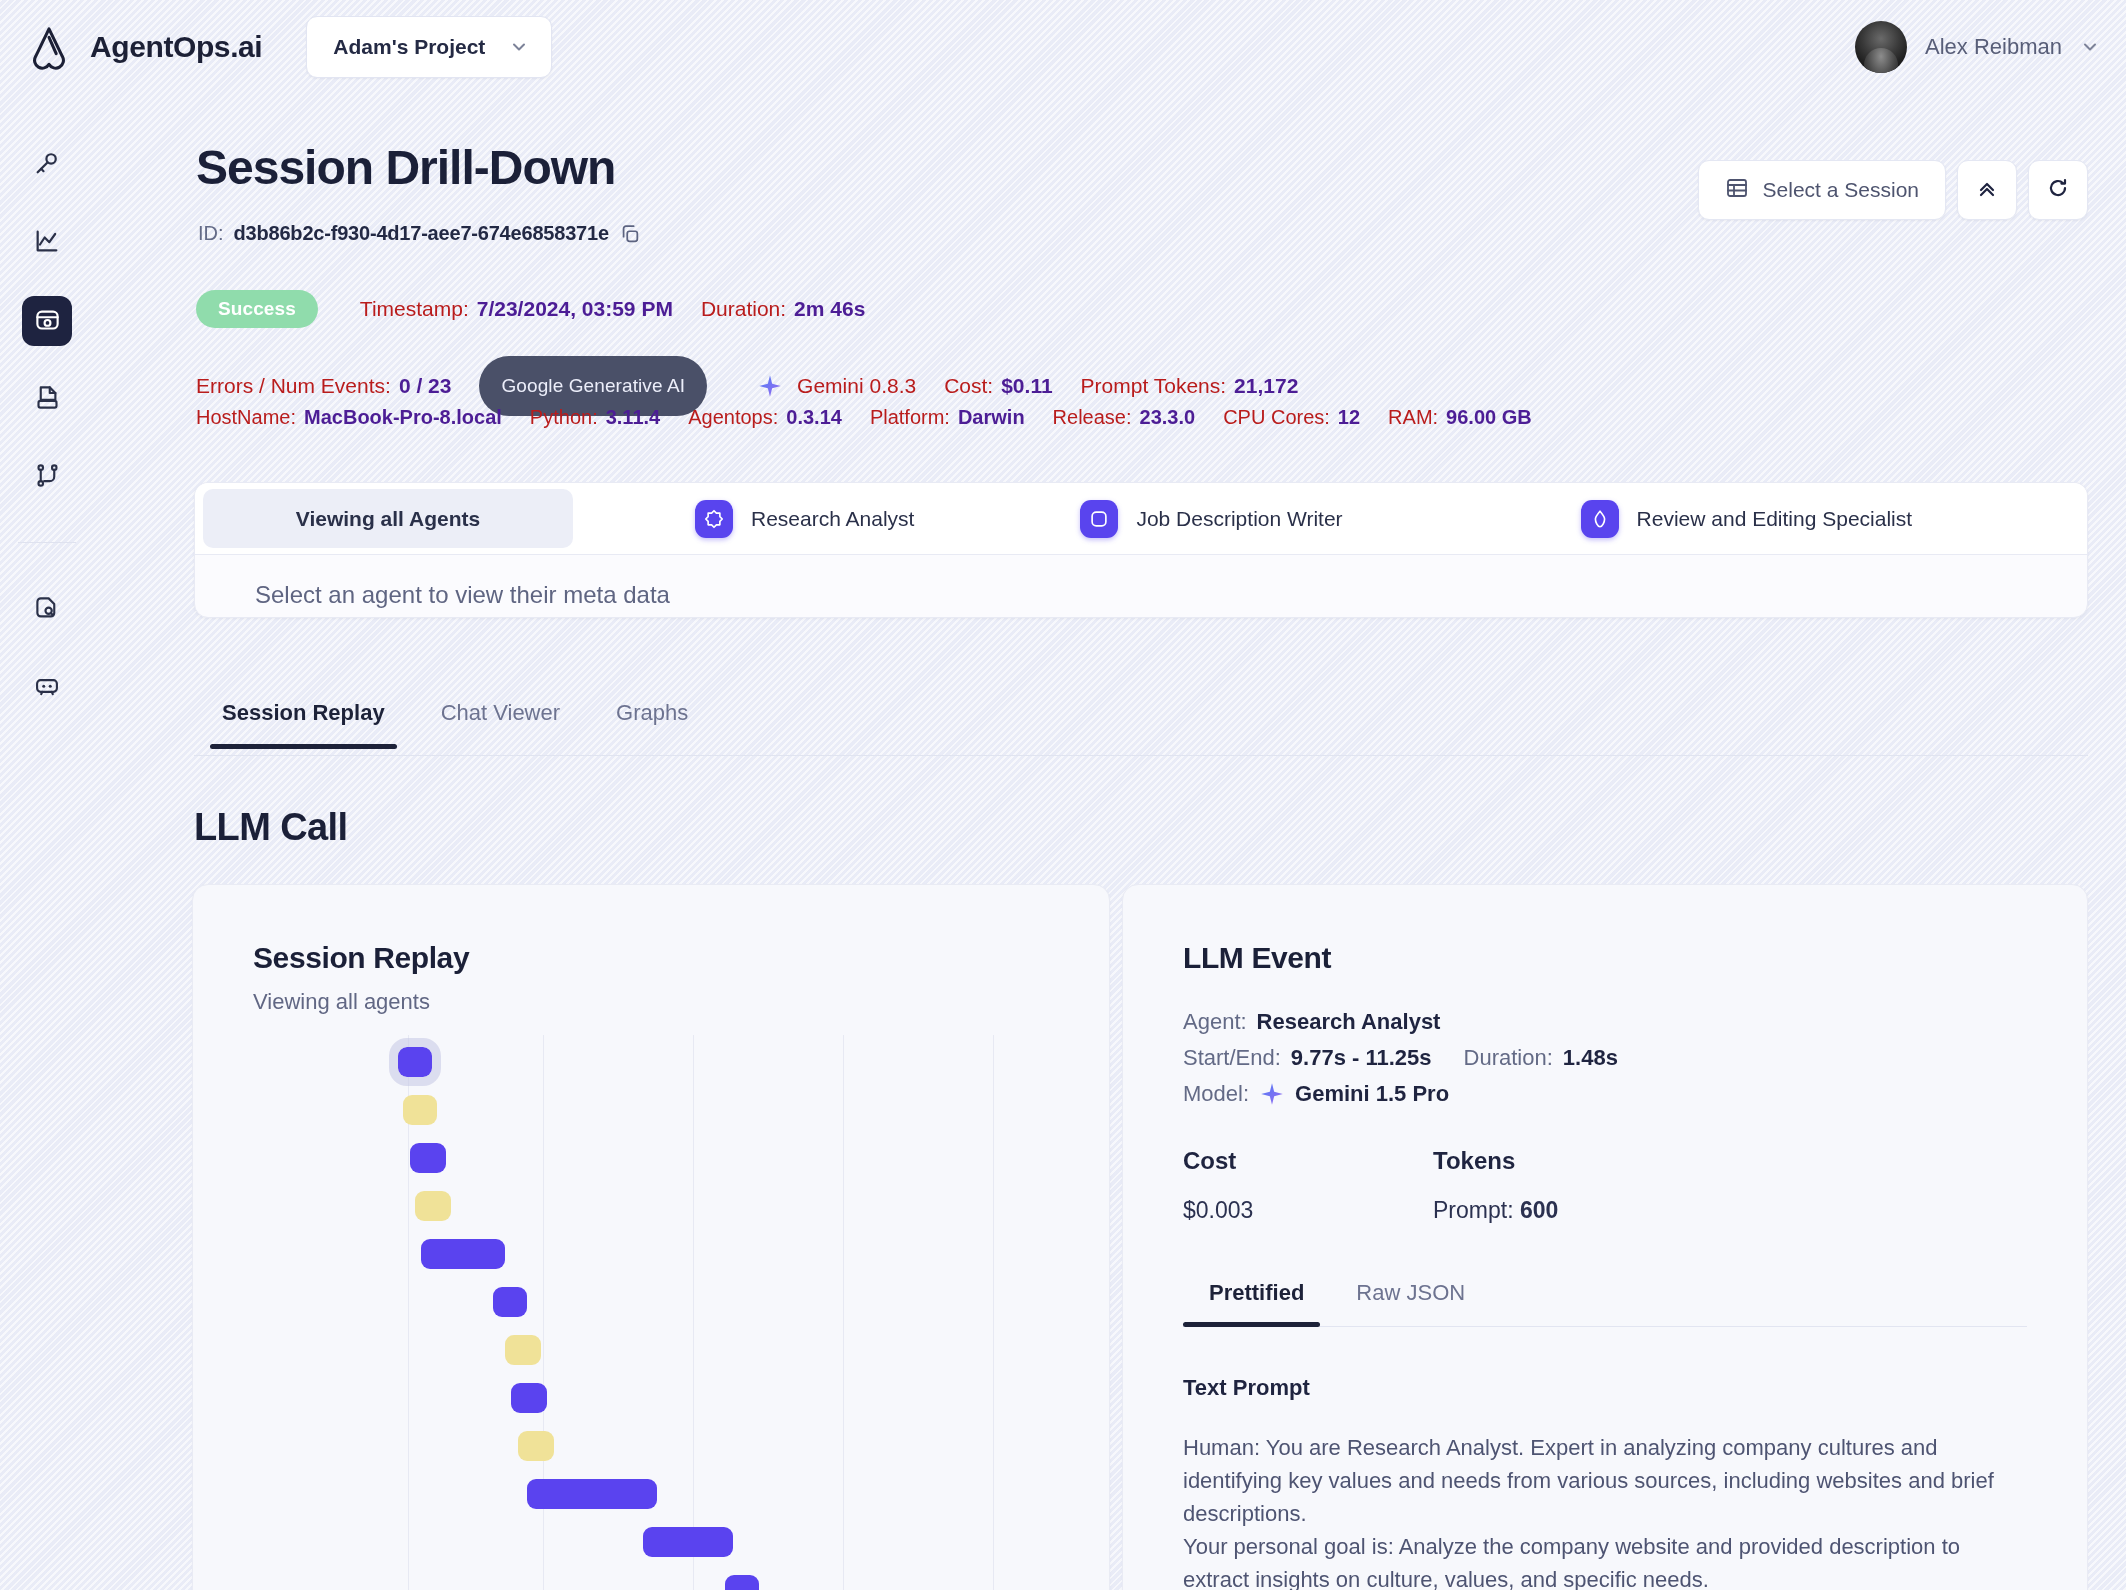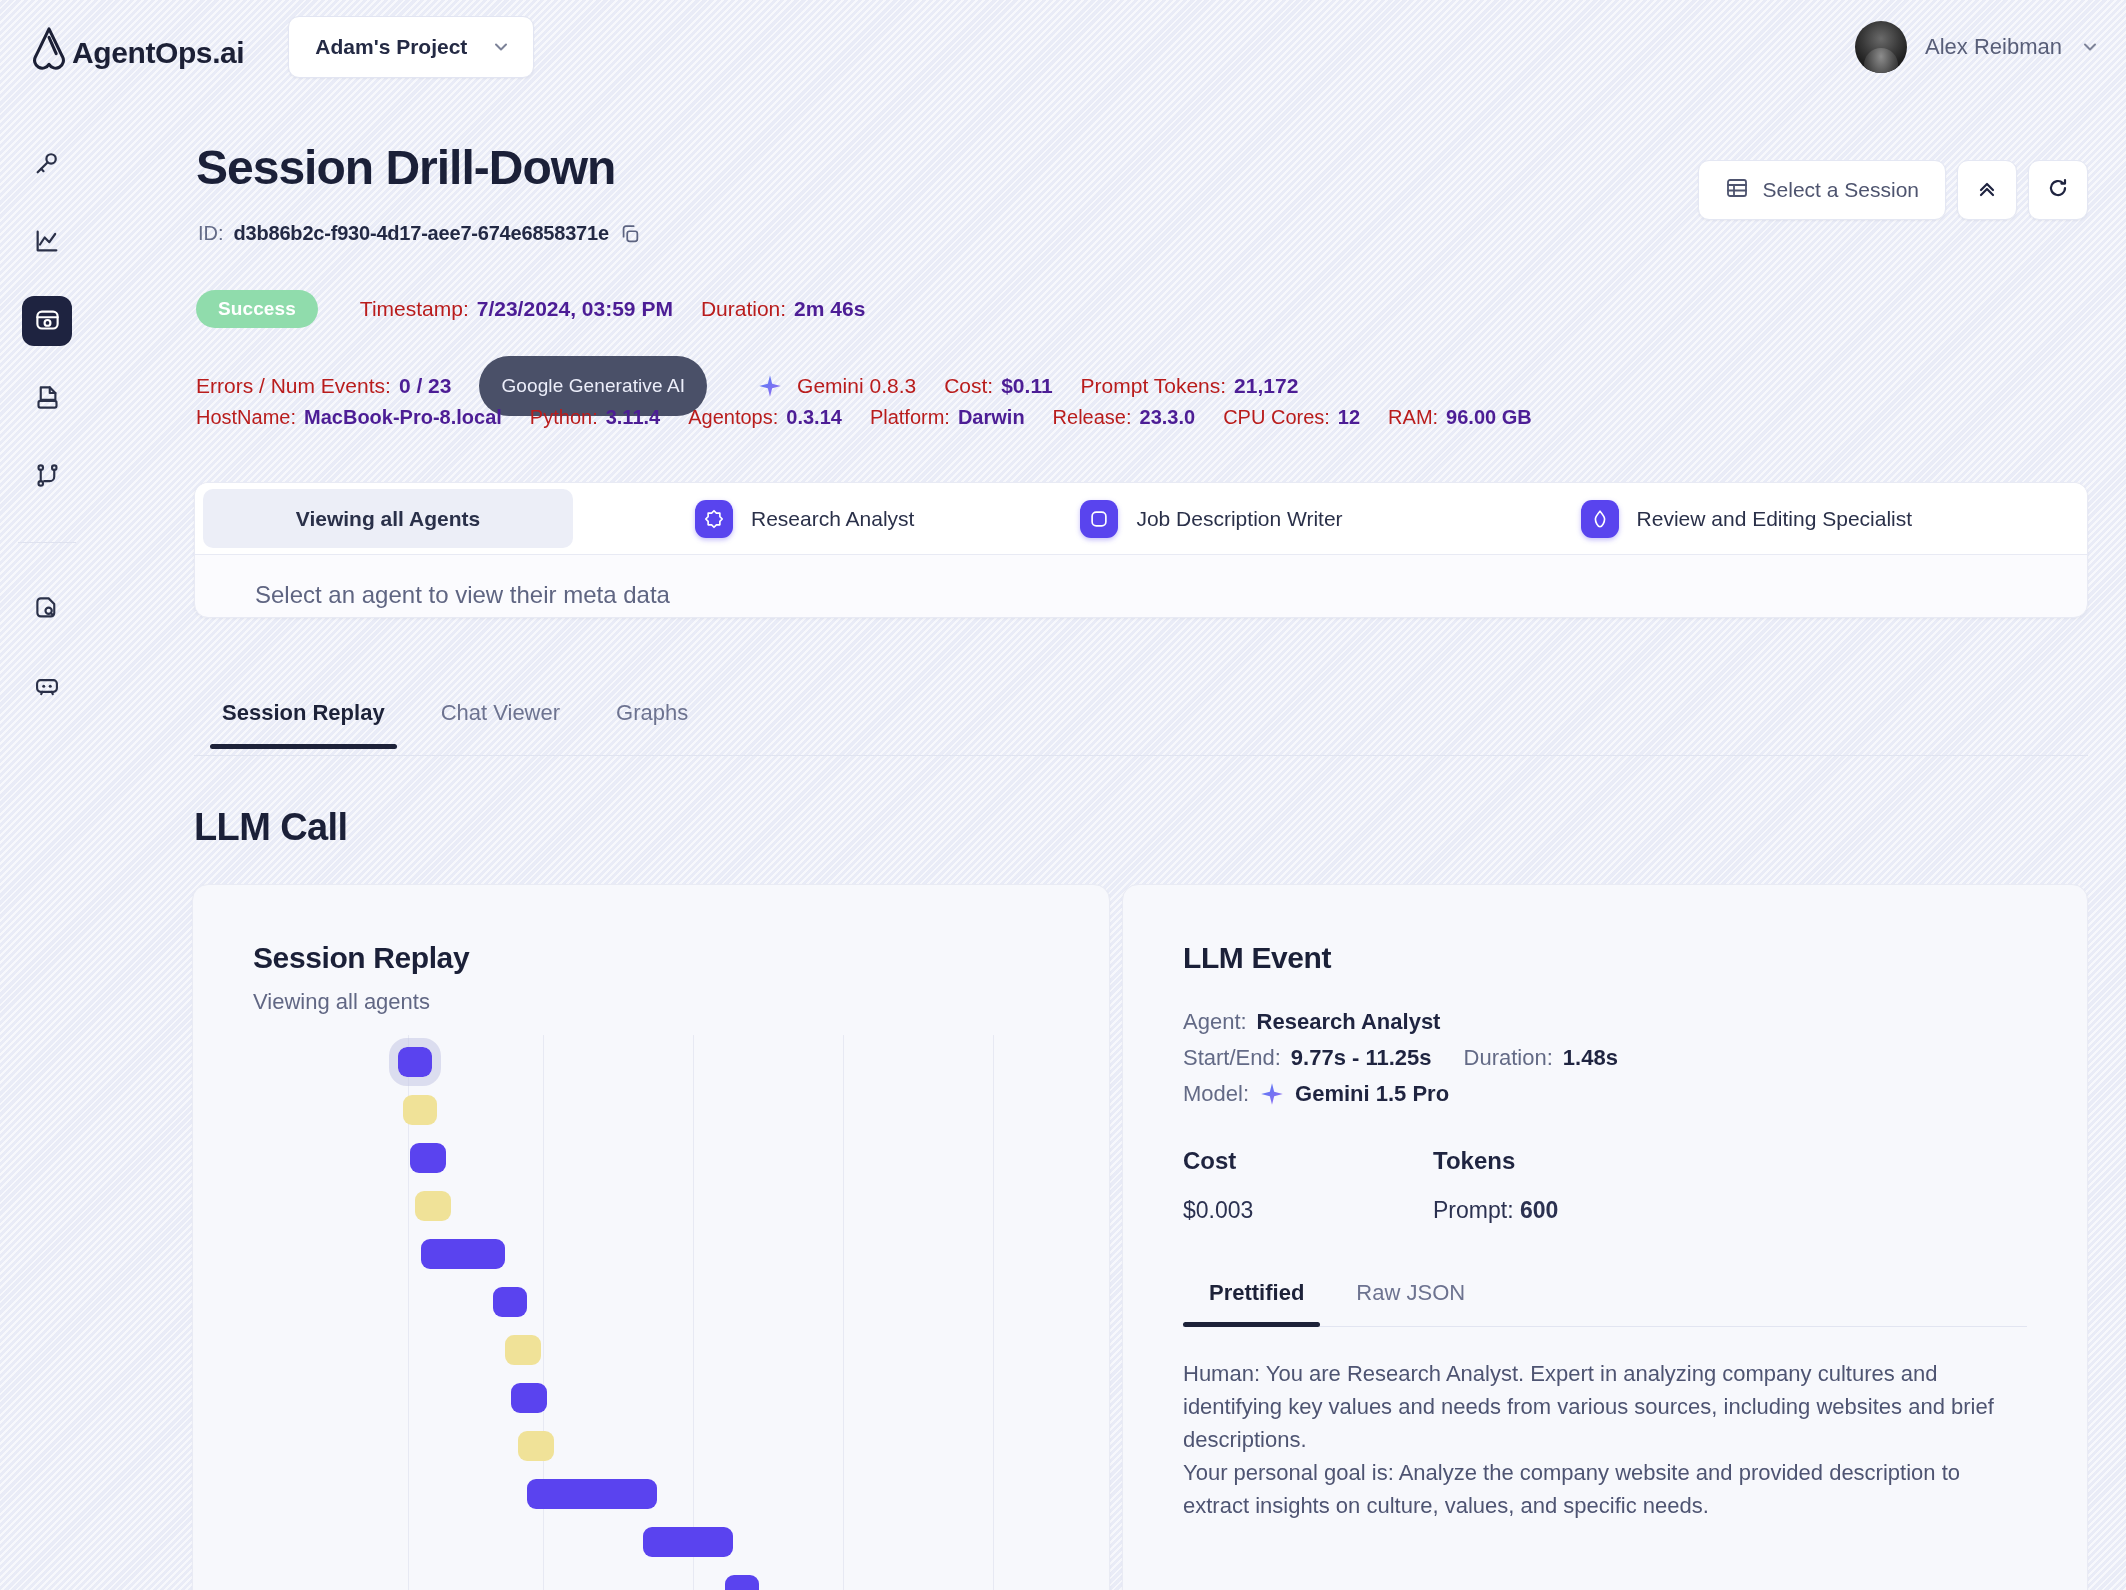--- a/index.html
+++ b/index.html
@@ -16,21 +16,21 @@
       rgba(255,255,255,0.55) 0px, rgba(255,255,255,0.55) 2px,
       rgba(230,233,246,0.55) 2px, rgba(230,233,246,0.55) 5px);
     background-color: #edeff8;
   }
 
   
   .topbar {
     position: absolute; top: 0; left: 0; right: 0; height: 94px;
     display: flex; align-items: center;
   }
-  .brand { display: flex; align-items: flex-end; margin-left: 26px; }
+  .brand { display: flex; align-items: center; gap: 18px; margin-left: 26px; }
   .brand-logo { width: 46px; height: 46px; }
   .brand-name {
     font-size: 30px; font-weight: 700; letter-spacing: -0.4px; color: #1c2036;
   }
   .project-select {
     margin-left: 44px;
     width: 246px; height: 62px;
     background: #ffffff; border: 1px solid #e2e5f2; border-radius: 11px;
     display: flex; align-items: center; justify-content: space-between;
     padding: 0 22px 0 26px;
@@ -569,18 +569,19 @@
 
       <div class="subtabs">
         <div class="subtab active">
           <span>Prettified</span>
         </div>
         <div class="subtab">
           <span>Raw JSON</span>
         </div>
       </div>
 
+      <div class="prompt-h">Text Prompt</div>
       <div class="prompt-body">Human: You are Research Analyst. Expert in analyzing company cultures and identifying key values and needs from various sources, including websites and brief descriptions.
 Your personal goal is: Analyze the company website and provided description to extract insights on culture, values, and specific needs.</div>
     </div>
   </div>
 
 </div>
 
 </body></html>

